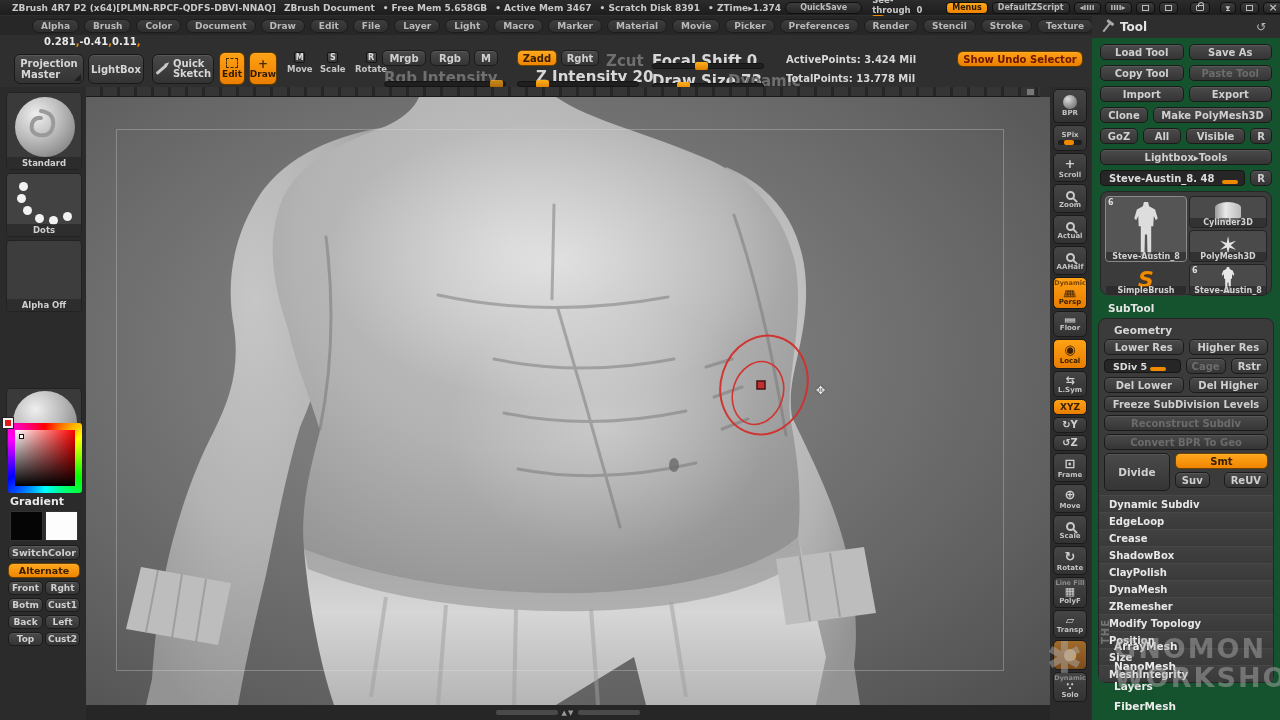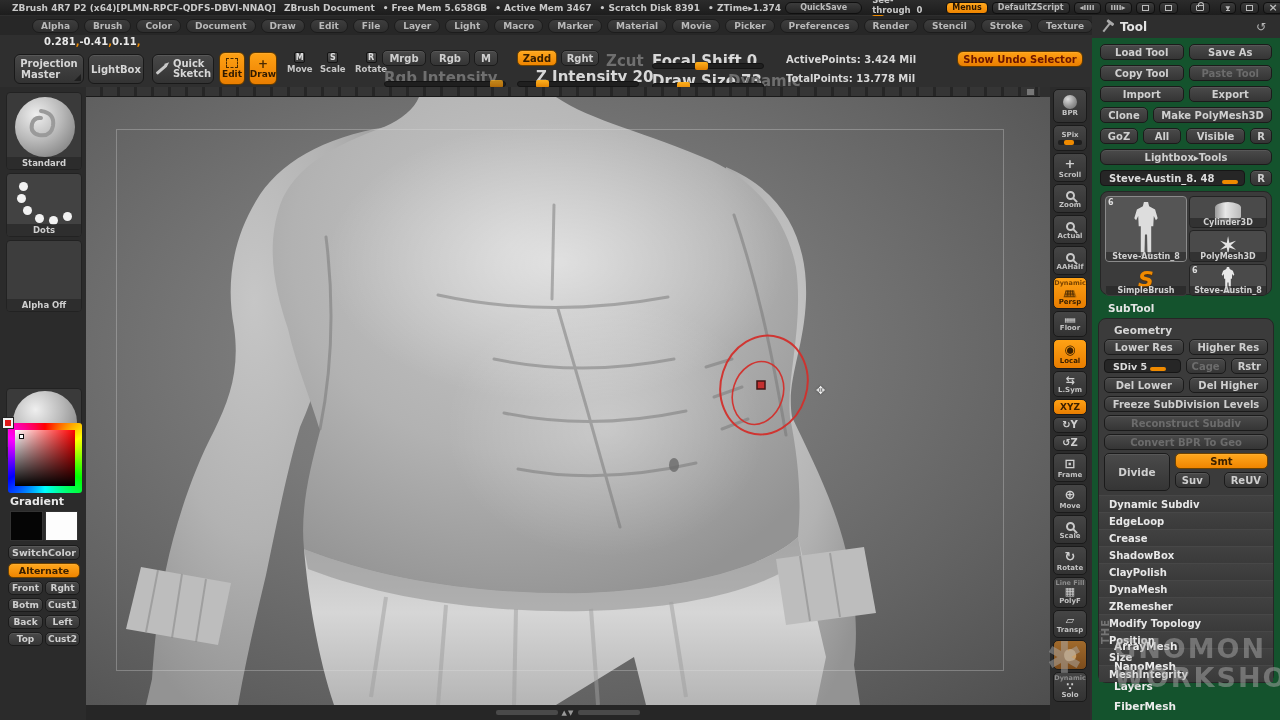--- a/index.html
+++ b/index.html
@@ -8,21 +8,21 @@
   #root { position:relative; width:1280px; height:720px; background:#2e2e2e; }
 
   
   .btn { background:linear-gradient(#4a4a4a,#353535); border:1px solid #1b1b1b;
          border-radius:5px; color:#cfcfcf; font-size:10px; font-weight:bold;
          display:flex; align-items:center; justify-content:center;
          box-shadow:inset 0 1px 0 rgba(255,255,255,.08); white-space:nowrap;
          height:16px; padding:0 6px; cursor:default; }
   .btn.orange { background:linear-gradient(#ffa81e,#ef8500); color:#3a2000; border-color:#6d4200; }
   .btn.dim { color:#6c6c6c; }
-  .btn.wide { width:100%;border-radius:6px; }
+  .btn.wide { width:100%; }
   .slider { position:relative; height:6px; background:#1f1f1f; border-radius:3px;
             border:1px solid #141414; }
   .slider .handle { position:absolute; top:-2px; width:13px; height:8px;
                     background:linear-gradient(#ffb11e,#e07f00); border-radius:2px; }
   .lbl { font-size:15px; font-weight:bold; color:#d8d8d8; white-space:nowrap; }
   .lbl.dim { color:#6f6f6f; }
 
   
   #titlebar { position:absolute; left:0; top:0; width:1280px; height:15px;
               background:linear-gradient(#2b2b2b,#1d1d1d); display:flex; align-items:center;

